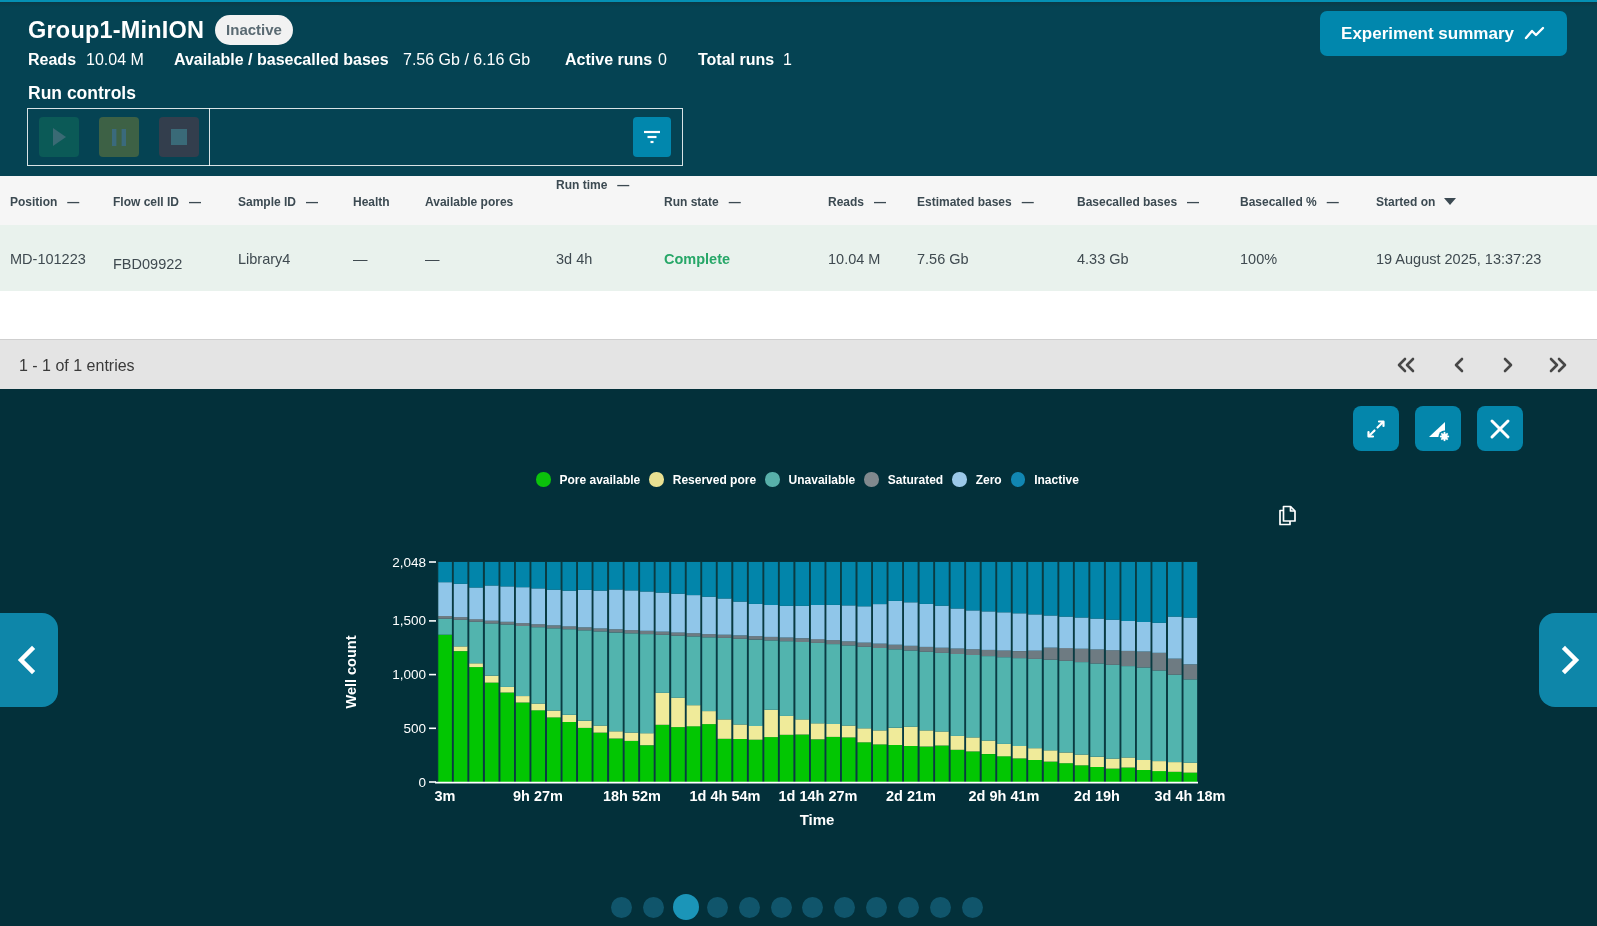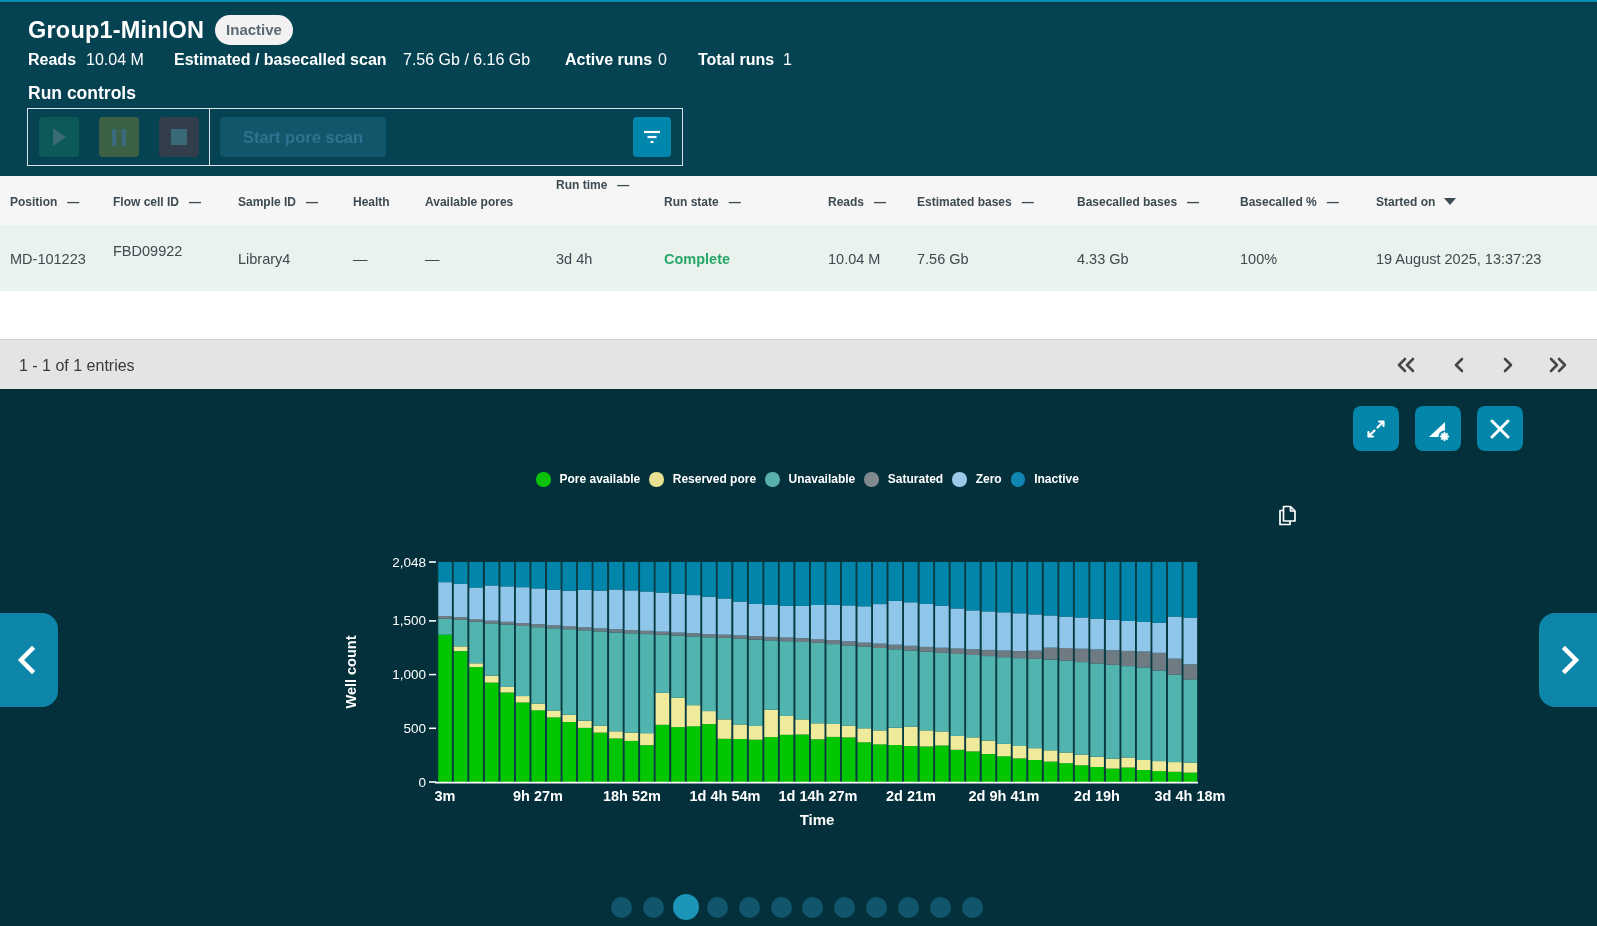--- a/index.html
+++ b/index.html
@@ -22,62 +22,64 @@
 .tri { display:inline-block; margin-left:9px; width:0; height:0; border-left:6px solid transparent; border-right:6px solid transparent; border-top:7px solid #3c4a52; position:relative; top:-1px; }
 .row { left:0; top:225px; width:1597px; height:66px; background:#e9f2ed; }
 .td { font-size:14.5px; color:#3f4a50; white-space:nowrap; }
 .comp { color:#27a768; font-weight:bold; }
 .pager { left:0; top:339px; width:1597px; height:50px; background:#e4e4e4; border-top:1px solid #cfcfcf; }
 .pgt { left:19px; top:357px; font-size:16px; color:#3a3a3a; }
 .panel { left:0; top:389px; width:1597px; height:537px; background:#03303a; }
 .ptitle { left:70px; top:407px; font-size:26px; font-weight:bold; color:#fff; }
 .pbtn { top:406px; width:46px; height:45px; background:#0486ab; border-radius:8px; display:flex; align-items:center; justify-content:center; }
 .leg { left:536px; top:472px; display:flex; align-items:center; color:#fff; font-size:12px; font-weight:600; }
-.li { display:flex; align-items:flex-start; margin-right:9px; }
+.li { display:flex; align-items:flex-end; margin-right:9px; }
 .ld { width:14.5px; height:14.5px; border-radius:50%; margin-right:9px; display:inline-block; }
 .nav { top:613px; width:74px; height:94px; background:#0e86a9; border-radius:16px; display:flex; align-items:center; }
 .dot { position:absolute; width:21px; height:21px; border-radius:50%; background:#10556b; }
 .dot.act { width:26px; height:26px; background:#1b95b8; }
 .ax { fill:#fff; font-size:13.5px; font-family:"Liberation Sans",sans-serif; }
 .axl { fill:#fff; font-size:14.5px; font-weight:600; font-family:"Liberation Sans",sans-serif; }
 </style></head>
 <body>
 <div class="page">
   <div class="abs hdr"></div>
   <div class="abs" style="left:0;top:2px;width:1597px;height:5px;background:linear-gradient(#0b3a46,#054353)"></div>
   <div class="abs title">Group1-MinION</div>
   <div class="abs pill">Inactive</div>
   <div class="abs st stb" style="left:28px">Reads</div>
   <div class="abs st" style="left:86px">10.04 M</div>
-  <div class="abs st stb" style="left:174px">Estimated / basecalled scan</div>
+  <div class="abs st stb" style="left:174px">Available / basecalled bases</div>
   <div class="abs st" style="left:403px">7.56 Gb / 6.16 Gb</div>
   <div class="abs st stb" style="left:565px">Active runs</div>
   <div class="abs st" style="left:658px">0</div>
   <div class="abs st stb" style="left:698px">Total runs</div>
   <div class="abs st" style="left:783px">1</div>
+  <div class="abs xbtn">Experiment summary<svg width="22" height="18" viewBox="0 0 22 18" style="margin-left:10px">
+        <polyline points="2,13 8,6 12,10 19,3" fill="none" stroke="#fff" stroke-width="2.4" stroke-linecap="round" stroke-linejoin="round"></polyline>
+      </svg></div>
   <div class="abs rc">Run controls</div>
   <div class="abs cbox"></div>
   <div class="abs vdiv"></div>
   <div class="abs sq" style="left:39px;background:#0b5a57">
       <svg width="13" height="18" viewBox="0 0 13 18">
         <path d="M0 0 L13 9 L0 18 Z" fill="#3a6a74"></path>
       </svg>
     </div>
   <div class="abs sq" style="left:99px;background:#3d6145">
       <svg width="14" height="17" viewBox="0 0 14 17">
         <rect x="0" y="0" width="4.4" height="17" fill="#3a6a7c"></rect>
         <rect x="9.6" y="0" width="4.4" height="17" fill="#3a6a7c"></rect>
       </svg>
     </div>
   <div class="abs sq" style="left:159px;background:#333e4d">
       <svg width="16.5" height="16.5" viewBox="0 0 16.5 16.5">
         <rect width="16.5" height="16.5" fill="#3a6a78"></rect>
       </svg>
     </div>
-  <div class="abs btn" style="left:220px;width:166px;background:#11566b;color:#2e7390">Start pore scan</div>
   <div class="abs btn" style="left:633px;width:38px;background:#0187ad">
       <svg width="20" height="16" viewBox="0 0 20 16">
         <line x1="2" y1="3" x2="18" y2="3" stroke="#fff" stroke-width="2.2"></line>
         <line x1="5.5" y1="8" x2="14.5" y2="8" stroke="#fff" stroke-width="2.2"></line>
         <line x1="8.5" y1="13" x2="11.5" y2="13" stroke="#fff" stroke-width="2.2"></line>
       </svg>
     </div>
 
   <div class="abs tbl-h"></div>
   <div class="abs th" style="left:10px;top:195px">Position<span class="dash">—</span></div>
@@ -87,21 +89,21 @@
     <div class="abs th" style="left:425px;top:195px">Available pores</div>
     <div class="abs th" style="left:556px;top:178px">Run time<span class="dash">—</span></div>
     <div class="abs th" style="left:664px;top:195px">Run state<span class="dash">—</span></div>
     <div class="abs th" style="left:828px;top:195px">Reads<span class="dash">—</span></div>
     <div class="abs th" style="left:917px;top:195px">Estimated bases<span class="dash">—</span></div>
     <div class="abs th" style="left:1077px;top:195px">Basecalled bases<span class="dash">—</span></div>
     <div class="abs th" style="left:1240px;top:195px">Basecalled %<span class="dash">—</span></div>
     <div class="abs th" style="left:1376px;top:195px">Started on<span class="tri"></span></div>
   <div class="abs row"></div>
   <div class="abs td" style="left:10px;top:251px">MD-101223</div>
-    <div class="abs td" style="left:113px;top:243px">FBD09922</div>
+    <div class="abs td" style="left:113px;top:256px">FBD09922</div>
     <div class="abs td" style="left:238px;top:251px">Library4</div>
     <div class="abs td" style="left:353px;top:251px">—</div>
     <div class="abs td" style="left:425px;top:251px">—</div>
     <div class="abs td" style="left:556px;top:251px">3d 4h</div>
     <div class="abs td comp" style="left:664px;top:251px">Complete</div>
     <div class="abs td" style="left:828px;top:251px">10.04 M</div>
     <div class="abs td" style="left:917px;top:251px">7.56 Gb</div>
     <div class="abs td" style="left:1077px;top:251px">4.33 Gb</div>
     <div class="abs td" style="left:1240px;top:251px">100%</div>
     <div class="abs td" style="left:1376px;top:251px">19 August 2025, 13:37:23</div>

